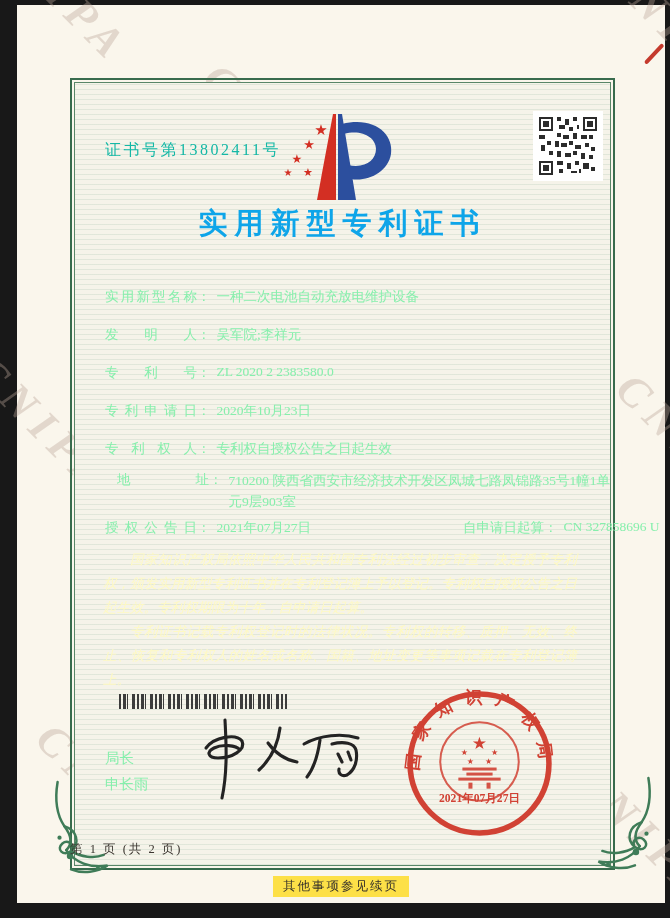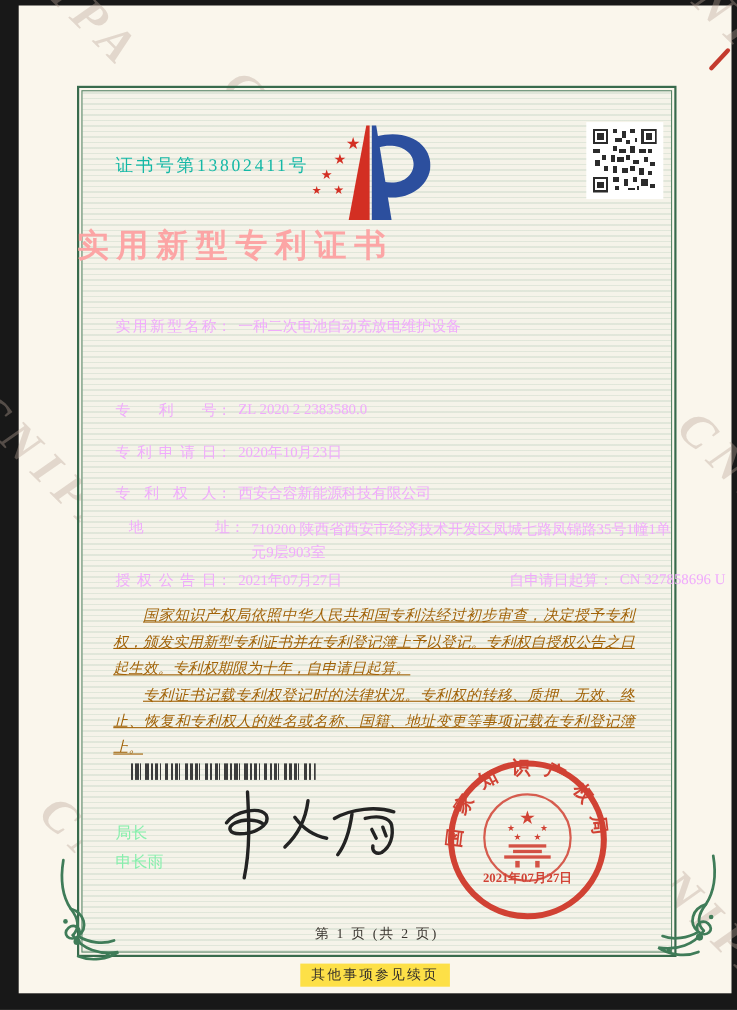--- a/index.html
+++ b/index.html
@@ -16,38 +16,38 @@
   .frame { position:absolute; left:70px; top:78px; width:545px; height:792px;
            border:2.5px solid #386b4d; padding:2px; }
   .frame-inner { width:100%; height:100%; border:1px solid #598668;
            background-color:#f5f3e9;
            background-image:repeating-linear-gradient(0deg, rgba(118,164,138,0.16) 0 1px, rgba(0,0,0,0) 1px 5px); }
   .corner-orn { position:absolute; width:96px; height:100px; }
   
   .cert-no { position:absolute; left:105px; top:140px; font-size:16px; letter-spacing:2.5px; color:#14b8a6; }
   .logo { position:absolute; left:272px; top:108px; width:130px; height:100px; }
   .qr-box { position:absolute; left:533px; top:111px; width:70px; height:70px; background:#ffffff; padding:6px; }
-  .title { position:absolute; left:70px; top:204px; width:545px; text-align:left;
-           font-size:29px; font-weight:bold; letter-spacing:7px; color:#fca5a5; }
-  .row { position:absolute; left:105px; font-size:13.5px; color:#f0abfc; white-space:nowrap; }
+  .title { position:absolute; left:70px; top:204px; width:545px; text-align:center;
+           font-size:29px; font-weight:bold; letter-spacing:7px; color:#0ea5e9; }
+  .row { position:absolute; left:105px; font-size:13.5px; color:#86efac; white-space:nowrap; }
   .row .lbl { display:inline-block; width:92px; text-align:justify; text-align-last:justify; vertical-align:top; }
   .row .col { vertical-align:top; }
   .row .val { margin-left:6px; vertical-align:top; }
   .row.addr { white-space:normal;margin-left:12px; }
   .row.addr .val { display:inline-block; width:382px; white-space:normal; line-height:1.55; }
   .grant-b { position:absolute; left:358px; top:0; }
   .paras { position:absolute; left:103px; top:548px; width:474px; font-size:13.5px; font-style:italic;
-           color:#a16207; line-height:1.78; text-align:justify;text-decoration:underline; }
+           color:#fef9c3; line-height:1.78; text-align:justify; }
   .paras p { text-indent:2em; }
   .barcode { position:absolute; left:119px; top:694px; width:168px; height:15px;
              background:repeating-linear-gradient(90deg,#3c3c3c 0 2px,transparent 2px 4px,#3c3c3c 4px 7px,transparent 7px 8px,#3c3c3c 8px 9px,transparent 9px 13px,#3c3c3c 13px 16px,transparent 16px 18px); }
   .signer { position:absolute; left:105px; top:745px; font-size:14.5px; color:#86efac; line-height:1.8; }
   .sig { position:absolute; left:192px; top:710px; }
   .seal { position:absolute; left:402px; top:686px; opacity:0.93; }
-  .page-ind { position:absolute; left:70px; top:841px; width:545px; text-align:center; font-size:12.5px; color:#3a352f; letter-spacing:2px; }
+  .page-ind { position:absolute; left:70px; top:841px; width:545px; text-align:left; font-size:12.5px; color:#3a352f; letter-spacing:2px; }
   .note-wrap { position:absolute; left:17px; top:876px; width:648px; text-align:center; }
   .note { display:inline-block; background:#fde047; padding:2px 10px; font-size:12.5px; color:#35302a; letter-spacing:2px; }
   .red-mark { position:absolute; left:641px; top:52px; width:26px; height:3.5px; background:#c43a2d; transform:rotate(-47deg); border-radius:2px; }
   svg text { font-family:"Liberation Serif","DejaVu Serif",serif; }
 </style>
 </head>
 <body>
 
 <div class="stage">
 
@@ -153,28 +153,31 @@
     </svg>
   </div>
 
   <div class="red-mark"></div>
 
   <div class="title">实用新型专利证书</div>
 
   <div class="row" style="top:288px;">
     <span class="lbl">实用新型名称</span><span class="col">：</span><span class="val">一种二次电池自动充放电维护设备</span>
   </div>
+  <div class="row" style="top:326px;">
+    <span class="lbl">发明人</span><span class="col">：</span><span class="val">吴军院;李祥元</span>
+  </div>
   <div class="row" style="top:364px;">
     <span class="lbl">专利号</span><span class="col">：</span><span class="val">ZL 2020 2 2383580.0</span>
   </div>
   <div class="row" style="top:402px;">
     <span class="lbl">专利申请日</span><span class="col">：</span><span class="val">2020年10月23日</span>
   </div>
   <div class="row" style="top:440px;">
-    <span class="lbl">专利权人</span><span class="col">：</span><span class="val">西安合容新能源科技有限公司</span>
+    <span class="lbl">专利权人</span><span class="col">：</span><span class="val">专利权自授权公告之日起生效</span>
   </div>
   <div class="row addr" style="top:471px;">
     <span class="lbl">地址</span><span class="col">：</span><span class="val">710200 陕西省西安市经济技术开发区凤城七路凤锦路35号1幢1单元9层903室</span>
   </div>
   <div class="row" style="top:519px; width:470px;">
     <span>
       <span class="lbl">授权公告日</span><span class="col">：</span><span class="val">2021年07月27日</span>
     </span>
     <span class="grant-b">
       <span>自申请日起算</span><span>：</span><span class="val">CN 327858696 U</span>

